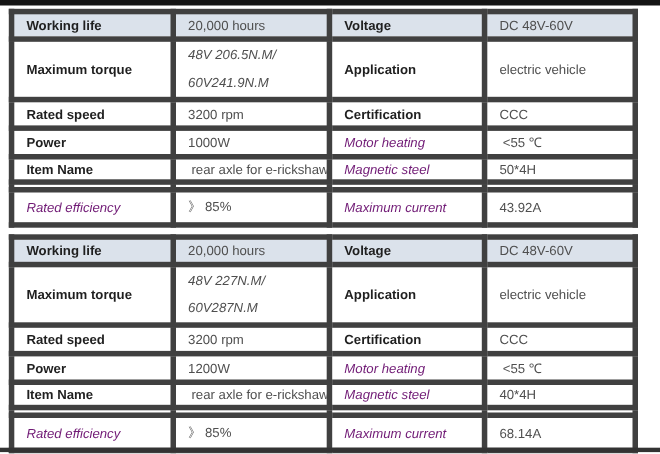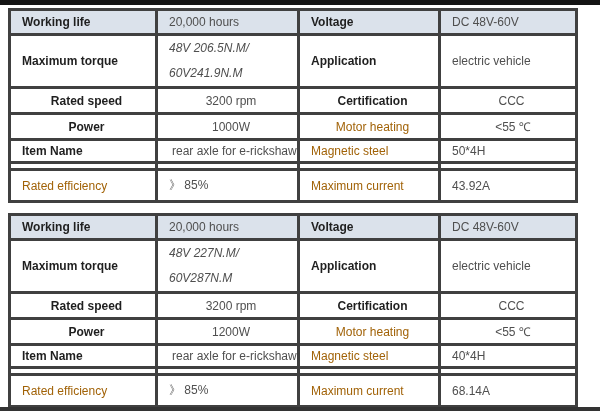--- a/index.html
+++ b/index.html
@@ -13,38 +13,38 @@
   table.spec{
     position:absolute;left:8px;width:568px;
     border-collapse:collapse;table-layout:fixed;
   }
   #t1{top:8px;}
   #t2{top:213px;}
 
   col.w1{width:147px;} col.w2{width:142px;} col.w3{width:141px;} col.w4{width:137px;}
 
   td{
-    border:3px solid #404040;
+    border:5px solid #404040;
     font-size:12px;
     color:#4f4f4f;
     vertical-align:middle;
     padding:0 4px 0 11px;
     overflow:hidden;
     white-space:nowrap;
     margin-left:44px;
   }
   td.lb{font-weight:bold;color:#1f1f1f;}     
-  td.ln{color:#a16207;}                      
+  td.ln{color:#701a75;font-style:italic;}                      
   td.pad{padding-left:14px;}                 
 
   tr.hdr td{background:#dbe2eb;}
 
   tr.h-hdr{height:25px;}
   tr.h-torque{height:52px;}
-  tr.h-std{height:26px;text-align:center;}
+  tr.h-std{height:26px;}
   tr.h-item{height:23px;}
   tr.h-sp{height:7px;}
   tr.h-eff{height:32px;}
 
   .tl{line-height:25px;font-style:italic;}
 </style>
 </head>
 <body>
 
 <div class="topbar"></div>

